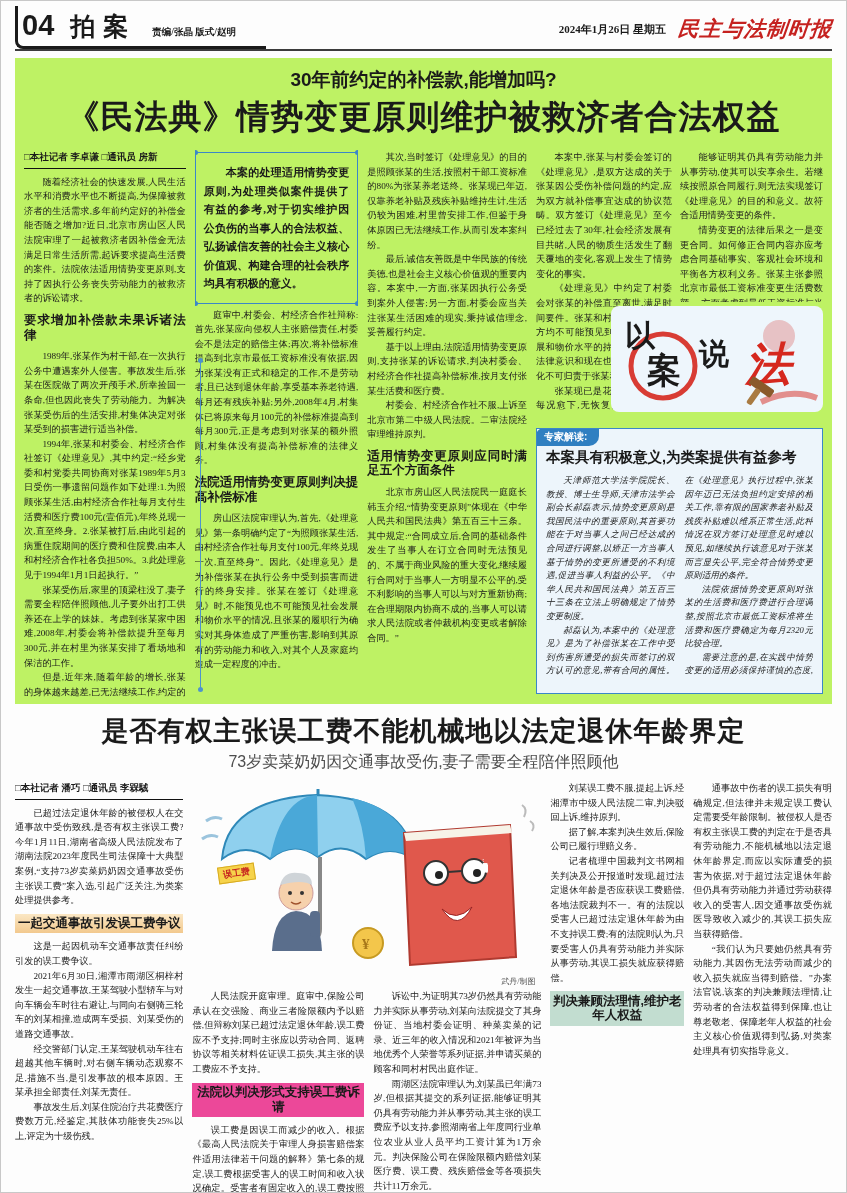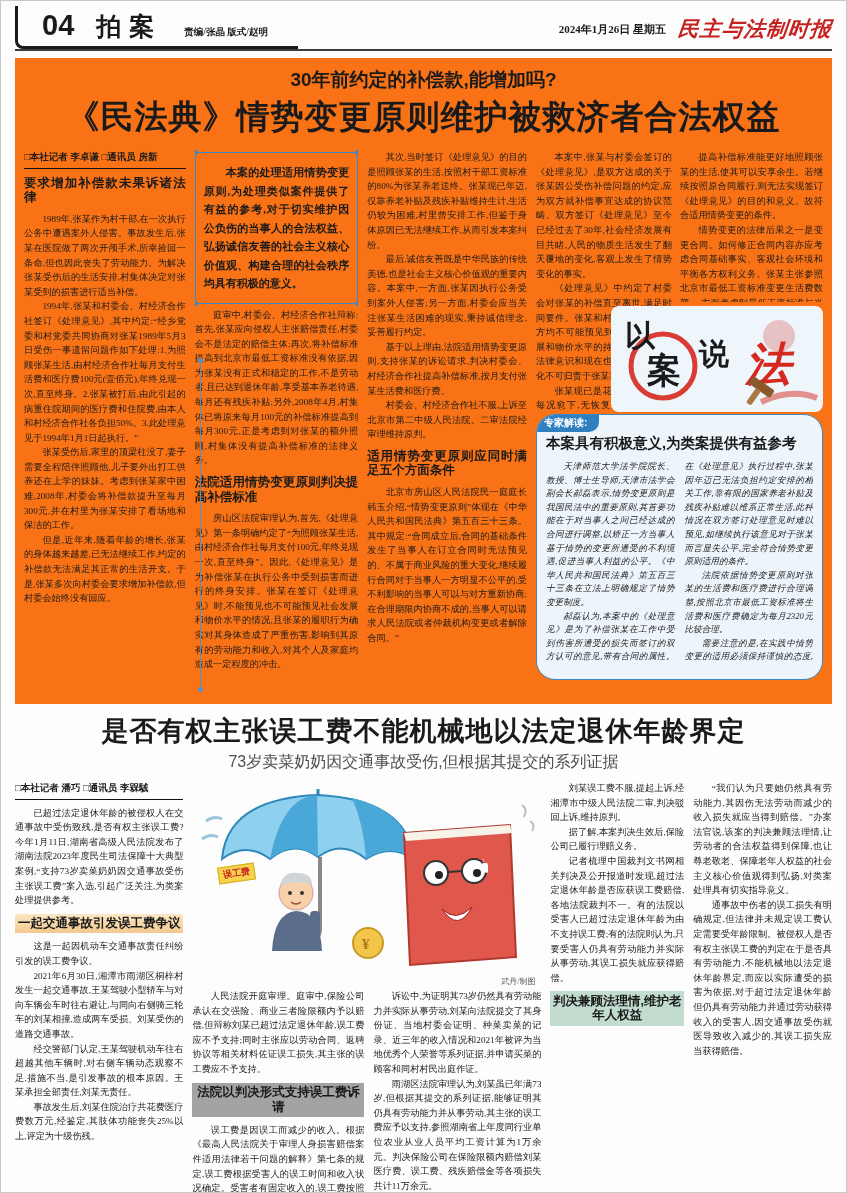--- a/index.html
+++ b/index.html
@@ -3,32 +3,32 @@
 <meta charset="utf-8">
 <style>
   * { margin:0; padding:0; box-sizing:border-box; }
   html,body { background:#ededed; }
   .page { width:847px; height:1193px; margin:0 auto; background:#fdfdfd;
           border:1px solid #c8c8c8; padding:8px 14px 0; overflow:hidden; position:relative;
           font-family:"Liberation Serif", serif; color:#1a1a1a; }
   
   .masthead { display:flex; justify-content:space-between; align-items:flex-end;
               border-bottom:2px solid #3c3c3c; height:42px; }
-  .mh-tab { display:flex; align-items:baseline; gap:22px; padding:3px 30px 3px 24px;
+  .mh-tab { display:flex; align-items:baseline; gap:16px; padding:3px 30px 3px 4px;
             border-left:3px solid #1a1a1a; border-bottom:3px solid #1a1a1a;
             border-bottom-left-radius:8px; }
   .page-no { font-size:29px; font-weight:bold; font-family:"Liberation Sans",sans-serif; }
   .section-name { font-size:25px; font-weight:bold; letter-spacing:8px; }
   .editors { font-size:9.5px; font-weight:bold; }
   .mh-right { display:flex; align-items:center; gap:12px; padding-bottom:6px;margin-top:36px; }
   .mh-date { font-size:11px; font-weight:bold; }
   .paper-logo { color:#c5211f; font-size:21px; font-weight:bold; font-style:italic;
                 font-family:"Liberation Serif",serif; letter-spacing:1px; transform:skewX(-6deg); }
   
-  .panel { background:#f97316; margin-top:7px; padding:9px 9px 6px; }
+  .panel { background:#bef264; margin-top:7px; padding:9px 9px 6px; }
   .kicker { text-align:center; font-size:19px; font-weight:bold;
             font-family:"Liberation Sans",sans-serif; }
   .headline1 { text-align:center; font-size:33px; font-weight:900; letter-spacing:1px;
                font-family:"Liberation Sans",sans-serif; margin:2px 0 10px; }
   .a1cols { display:flex; gap:9px; height:548px; overflow:hidden; position:relative; }
   .vrule { position:absolute; left:176px; top:210px; width:1px; height:330px; background:#4e94cc; }
   .vrule i { position:absolute; left:-2px; width:5px; height:5px; border-radius:50%; background:#4e94cc; }
   .vrule .d2 { bottom:-2px; } .vrule .d1 { top:-2px; }
   .col { font-size:9.2px; line-height:14.6px; text-align:justify; overflow:hidden; }
   .w170{width:170px;} .w172{width:172px;} .w168{width:168px;} .wright{width:287px;}
@@ -39,21 +39,21 @@
          font-family:"Liberation Sans",sans-serif; }
   .quote { border:1px solid #3b87c8; padding:10px 8px; margin:2px 0 4px; position:relative;
            font-size:11px; line-height:18.5px; font-weight:bold; text-align:justify; }
   .quote i { position:absolute; width:5px; height:5px; background:#3b87c8; border-radius:50%; }
   .quote .tl{left:-3px;top:-3px;} .quote .tr{right:-3px;top:-3px;}
   .quote .bl{left:-3px;bottom:-3px;} .quote .br{right:-3px;bottom:-3px;}
   .quote p { text-indent:2em; }
   .right-top { display:flex; gap:8px; height:264px; position:relative; }
   .rc1 { width:136px; } .rc2 { width:143px; height:152px; }
   .stamp { position:absolute; right:0; top:156px; width:212px; height:106px; }
-  .expert { border:1.5px solid #3b87c8; border-radius:19px; background:#edf5fb; 
+  .expert { border:1.5px solid #3b87c8; border-radius:0; background:#edf5fb; margin-top:14px;
             padding:13px 9px 6px; position:relative; height:266px; overflow:hidden; }
   .expert-tab { position:absolute; top:-1px; left:-1px; background:#2f7fc1; color:#fff;
                 font-size:10px; font-weight:bold; padding:2px 12px 2px 8px;
                 border-radius:8px 0 10px 0; font-family:"Liberation Sans",sans-serif; }
   .expert-title { text-align:left; font-size:14.5px; font-weight:bold; margin:6px 0 7px;
                   font-family:"Liberation Sans",sans-serif; }
   .expert-body { column-count:2; column-gap:10px; font-size:8.6px; line-height:13.6px;
                  text-align:justify; height:208px; overflow:hidden; font-style:italic; }
   .expert-body p { text-indent:2em; }
   
@@ -68,21 +68,21 @@
   .book-text { position:absolute; right:52px; top:78px; height:96px; width:66px;
                writing-mode:vertical-rl; font-size:5.6px; line-height:8.5px; color:#fff;
                overflow:hidden; text-align:left; }
   .sign-label { position:absolute; left:26px; top:84px; background:#f6d34b; color:#c5211f;
                 font-size:9px; font-weight:bold; padding:1px 4px; transform:rotate(-8deg);
                 border:1px solid #d7ab23; }
   .midrow { display:flex; gap:9px; height:208px; overflow:hidden; }
   .sh2 { display:block; text-align:center; font-weight:bold; font-size:12.5px; margin:6px 0;
          padding:2.5px 0; font-family:"Liberation Sans",sans-serif; text-indent:0 !important; }
   .sh2.orange { background:linear-gradient(180deg,#fbe7c4,#f2c98e); }
-  .sh2.blue   { background:#a3a3a3; }
+  .sh2.blue   { background:#ec4899; }
   .sh2.green  { background:#c2ddd0; }
 </style>
 </head>
 <body>
 
 <div class="page">
 
   <div class="masthead">
     <div class="mh-tab">
       <span class="page-no">04</span>
@@ -100,20 +100,21 @@
     <div class="headline1">《民法典》情势变更原则维护被救济者合法权益</div>
 
     <div class="a1cols">
       <div class="vrule">
           <i class="d1"></i>
           <i class="d2"></i>
         </div>
 
       <div class="col w170">
         <div class="byline">□本社记者 李卓谦 □通讯员 房新</div>
+        <p>随着经济社会的快速发展,人民生活水平和消费水平也不断提高,为保障被救济者的生活需求,多年前约定好的补偿金能否随之增加?近日,北京市房山区人民法院审理了一起被救济者因补偿金无法满足日常生活所需,起诉要求提高生活费的案件。法院依法适用情势变更原则,支持了因执行公务丧失劳动能力的被救济者的诉讼请求。</p>
         <div class="sh1">要求增加补偿款未果诉诸法律</div>
         <p>1989年,张某作为村干部,在一次执行公务中遭遇案外人侵害。事故发生后,张某在医院做了两次开颅手术,所幸捡回一条命,但也因此丧失了劳动能力。为解决张某受伤后的生活安排,村集体决定对张某受到的损害进行适当补偿。</p>
         <p>1994年,张某和村委会、村经济合作社签订《处理意见》,其中约定:“经乡党委和村党委共同协商对张某1989年5月3日受伤一事遗留问题作如下处理:1.为照顾张某生活,由村经济合作社每月支付生活费和医疗费100元(壹佰元),年终兑现一次,直至终身。2.张某被打后,由此引起的病重住院期间的医疗费和住院费,由本人和村经济合作社各负担50%。3.此处理意见于1994年1月1日起执行。”</p>
         <p>张某受伤后,家里的顶梁柱没了,妻子需要全程陪伴照顾他,儿子要外出打工供养还在上学的妹妹。考虑到张某家中困难,2008年,村委会将补偿款提升至每月300元,并在村里为张某安排了看场地和保洁的工作。</p>
         <p>但是,近年来,随着年龄的增长,张某的身体越来越差,已无法继续工作,约定的补偿款无法满足其正常的生活开支。于是,张某多次向村委会要求增加补偿款,但村委会始终没有回应。</p>
 
       </div>
 
       <div class="col w172">
         <div class="quote">
@@ -139,21 +140,21 @@
       </div>
 
       <div class="wright">
         <div class="right-top">
           <div class="col rc1">
             <p>本案中,张某与村委会签订的《处理意见》,是双方达成的关于张某因公受伤补偿问题的约定,应为双方就补偿事宜达成的协议范畴。双方签订《处理意见》至今已经过去了30年,社会经济发展有目共睹,人民的物质生活发生了翻天覆地的变化,客观上发生了情势变化的事实。</p>
             <p>《处理意见》中约定了村委会对张某的补偿直至离世,满足时间要件。张某和村委会签约时,双方均不可能预见到社会经济的发展和物价水平的持续上涨,当时的法律意识和现在也不尽相同,该变化不可归责于张某和村委会。</p>
             <p>张某现已是花甲之年,且身体每况愈下,无恢复劳动能力的可能。张某在年轻时受伤,对家庭影响巨大。如村委会仍然按《处理意见》中约定的生活费补偿标准履行,则张某的生活将举步维艰,对于张某明显不公平。</p>
           </div>
           <div class="col rc2">
-            <p>提高补偿标准能更好地照顾张某的生活,使其可以安享余生。若继续按照原合同履行,则无法实现签订《处理意见》的目的和意义。故符合适用情势变更的条件。</p>
+            <p>能够证明其仍具有劳动能力并从事劳动,使其可以安享余生。若继续按照原合同履行,则无法实现签订《处理意见》的目的和意义。故符合适用情势变更的条件。</p>
             <p>情势变更的法律后果之一是变更合同。如何修正合同内容亦应考虑合同基础事实、客观社会环境和平衡各方权利义务。张某主张参照北京市最低工资标准变更生活费数额,一方面考虑到最低工资标准与当今社会物价生活水平相适应,另一方面双方签订《处理意见》时亦参照了村干部的工资标准,故法院最终判决支持张某该项诉讼请求。</p>
           </div>
 
           <svg class="stamp" viewBox="0 0 212 106">
             <rect x="0" y="0" width="212" height="106" rx="8" fill="#eef6fc"></rect>
             <circle cx="52" cy="60" r="32" fill="none" stroke="#d5281e" stroke-width="5" opacity="0.9"></circle>
             <circle cx="168" cy="30" r="16" fill="#d5281e" opacity="0.25"></circle>
             <path d="M150 96 q30 -14 56 -4" stroke="#d5281e" stroke-width="6" fill="none" opacity="0.5"></path>
             <text x="14" y="40" font-size="30" font-weight="bold" fill="#1a1a1a" font-family="Liberation Serif, serif">以</text>
             <text x="36" y="76" font-size="34" font-weight="bold" fill="#1a1a1a" font-family="Liberation Serif, serif">案</text>
@@ -176,21 +177,21 @@
             <p>需要注意的是,在实践中情势变更的适用必须保持谨慎的态度,应严格掌握法定的条件,唯有情势变更系缔约时无法预见、继续履行将致一方显著不公平,才可主张适用情势变更原则对于相关合同进行调整。同时情势变更原则之适用不可采取直接通知对方的方式,而必须经由判决或仲裁行使,其目的在于确保合同信守义务充分贯彻,尽可能维护双方自愿达成的意思表示得到严格遵守。</p>
 
           </div>
         </div>
       </div>
     </div>
   </div>
 
   <div>
     <div class="headline2">是否有权主张误工费不能机械地以法定退休年龄界定</div>
-    <div class="subtitle2">73岁卖菜奶奶因交通事故受伤,但根据其提交的系列证据</div>
+    <div class="subtitle2">73岁卖菜奶奶因交通事故受伤,妻子需要全程陪伴照顾他</div>
 
     <div class="a2cols">
 
       <div class="col w170">
         <div class="byline">□本社记者 潘巧 □通讯员 李槑駥</div>
         <p>已超过法定退休年龄的被侵权人在交通事故中受伤致残,是否有权主张误工费?今年1月11日,湖南省高级人民法院发布了湖南法院2023年度民生司法保障十大典型案例,“支持73岁卖菜奶奶因交通事故受伤主张误工费”案入选,引起广泛关注,为类案处理提供参考。</p>
         <span class="sh2 orange">一起交通事故引发误工费争议</span>
         <p>这是一起因机动车交通事故责任纠纷引发的误工费争议。</p>
         <p>2021年6月30日,湘潭市雨湖区桐梓村发生一起交通事故,王某驾驶小型轿车与对向车辆会车时往右避让,与同向右侧骑三轮车的刘某相撞,造成两车受损、刘某受伤的道路交通事故。</p>
         <p>经交警部门认定,王某驾驶机动车往右超越其他车辆时,对右侧车辆动态观察不足,措施不当,是引发事故的根本原因。王某承担全部责任,刘某无责任。</p>
@@ -261,19 +262,19 @@
       </div>
 
       <div class="col" style="width:135px">
         <p>刘某误工费不服,提起上诉,经湘潭市中级人民法院二审,判决驳回上诉,维持原判。</p>
         <p>据了解,本案判决生效后,保险公司已履行理赔义务。</p>
         <p>记者梳理中国裁判文书网相关判决及公开报道时发现,超过法定退休年龄是否应获误工费赔偿,各地法院裁判不一。有的法院以受害人已超过法定退休年龄为由不支持误工费;有的法院则认为,只要受害人仍具有劳动能力并实际从事劳动,其误工损失就应获得赔偿。</p>
         <span class="sh2 green">判决兼顾法理情,维护老年人权益</span>
       </div>
 
       <div class="col" style="width:140px">
+        <p>通事故中伤者的误工损失有明确规定,但法律并未规定误工费认定需要受年龄限制。被侵权人是否有权主张误工费的判定在于是否具有劳动能力,不能机械地以法定退休年龄界定,而应以实际遭受的损害为依据,对于超过法定退休年龄但仍具有劳动能力并通过劳动获得收入的受害人,因交通事故受伤就医导致收入减少的,其误工损失应当获得赔偿。</p>
         <p>“我们认为只要她仍然具有劳动能力,其因伤无法劳动而减少的收入损失就应当得到赔偿。”办案法官说,该案的判决兼顾法理情,让劳动者的合法权益得到保障,也让尊老敬老、保障老年人权益的社会主义核心价值观得到弘扬,对类案处理具有切实指导意义。</p>
-        <p>通事故中伤者的误工损失有明确规定,但法律并未规定误工费认定需要受年龄限制。被侵权人是否有权主张误工费的判定在于是否具有劳动能力,不能机械地以法定退休年龄界定,而应以实际遭受的损害为依据,对于超过法定退休年龄但仍具有劳动能力并通过劳动获得收入的受害人,因交通事故受伤就医导致收入减少的,其误工损失应当获得赔偿。</p>
       </div>
     </div>
   </div>
 
 </div>
 
 </body></html>

